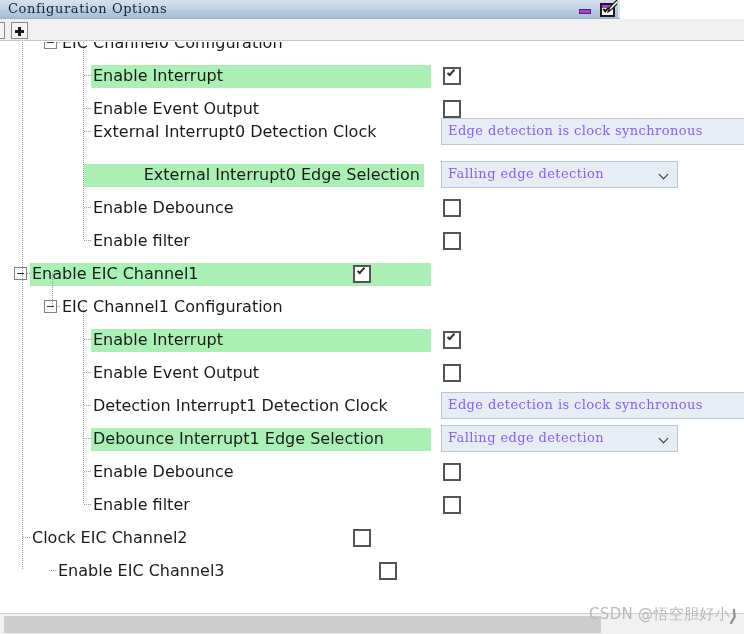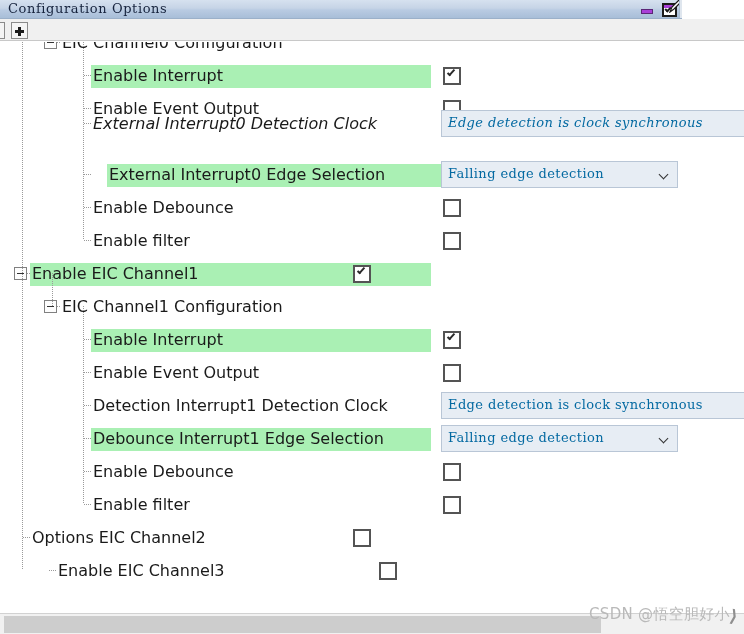--- a/index.html
+++ b/index.html
@@ -20,21 +20,21 @@
     width: 744px;
     height: 634px;
     background: #ffffff;
     box-sizing: border-box;
   }
 
   
   .titlebar {
     position: absolute;
     left: 0; top: 0;
-    width: 682px;
+    width: 620px;
     height: 19px;
     background: linear-gradient(to bottom, #d6e1ef 0%, #c6d4e6 45%, #b9cbe2 55%, #a8bed8 100%);
     border-bottom: 1px solid #9bb0c9;
     box-sizing: border-box;
     overflow: hidden;
   }
   .titlebar-text {
     position: absolute;
     left: 8px;
     top: 1px;
@@ -236,21 +236,21 @@
     overflow: hidden;
     white-space: nowrap;
   }
   .field .ftext {
     position: absolute;
     left: 6px;
     top: 4px;
     font-family: "DejaVu Serif", serif;
     font-size: 13px;
     letter-spacing: 0.4px;
-    color: #0369a1;
+    color: #8b5cf6;
     white-space: nowrap;
   }
   .field .chev {
     position: absolute;
     right: 8px;
     top: 9px;
     width: 9px; height: 9px;
   }
   .field .chev::before {
     content: "";
@@ -341,30 +341,30 @@
       <div class="row" style="top: 17px;">
         <div class="hline" style="left: 84px; top: 16px; width: 8px;"></div>
         <div class="label hl" style="left: 91px; width: 334px;">Enable Interrupt</div>
         <div class="checkbox checked" style="left: 443px; top: 8px;"></div>
       </div>
       <div class="row" style="top: 50px;">
         <div class="hline" style="left: 84px; top: 16px; width: 8px;"></div>
         <div class="label" style="left: 91px;">Enable Event Output</div>
         <div class="checkbox" style="left: 443px; top: 8px;"></div>
       </div>
-      <div class="row" style="top: 65px; font-style: italic;">
+      <div class="row" style="top: 73px;">
         <div class="hline" style="left: 84px; top: 16px; width: 8px;"></div>
         <div class="label" style="left: 91px;">External Interrupt0 Detection Clock</div>
         <div class="field" style="left: 441px; top: 3px; width: 305px;">
           <div class="ftext">Edge detection is clock synchronous</div>
         </div>
       </div>
       <div class="row" style="top: 116px;">
         <div class="hline" style="left: 84px; top: 16px; width: 8px;"></div>
-        <div class="label hl" style="left: 107px; width: 334px;">External Interrupt0 Edge Selection</div>
+        <div class="label hl" style="left: 84px; width: 334px; text-align: right;">External Interrupt0 Edge Selection</div>
         <div class="field" style="left: 441px; top: 3px; width: 237px;">
           <div class="ftext">Falling edge detection</div>
           <div class="chev"></div>
         </div>
       </div>
       <div class="row" style="top: 149px;">
         <div class="hline" style="left: 84px; top: 16px; width: 8px;"></div>
         <div class="label" style="left: 91px;">Enable Debounce</div>
         <div class="checkbox" style="left: 443px; top: 8px;"></div>
       </div>
@@ -418,21 +418,21 @@
         <div class="label" style="left: 91px;">Enable Debounce</div>
         <div class="checkbox" style="left: 443px; top: 8px;"></div>
       </div>
       <div class="row" style="top: 446px;">
         <div class="hline" style="left: 84px; top: 16px; width: 8px;"></div>
         <div class="label" style="left: 91px;">Enable filter</div>
         <div class="checkbox" style="left: 443px; top: 8px;"></div>
       </div>
       <div class="row" style="top: 479px;">
         <div class="hline" style="left: 23px; top: 16px; width: 8px;"></div>
-        <div class="label" style="left: 30px;">Options EIC Channel2</div>
+        <div class="label" style="left: 30px;">Clock EIC Channel2</div>
         <div class="checkbox" style="left: 353px; top: 8px;"></div>
       </div>
       <div class="row" style="top: 512px; margin-left: 26px;">
         <div class="hline" style="left: 23px; top: 16px; width: 8px;"></div>
         <div class="label" style="left: 30px;">Enable EIC Channel3</div>
         <div class="checkbox" style="left: 353px; top: 8px;"></div>
       </div>
       <div class="vline" style="left: 22px; top: 0px; height: 528px;"></div>
       <div class="vline" style="left: 52px; top: 231px; height: 33px;"></div>
       <div class="vline" style="left: 83px; top: 0px; height: 198px;"></div>

